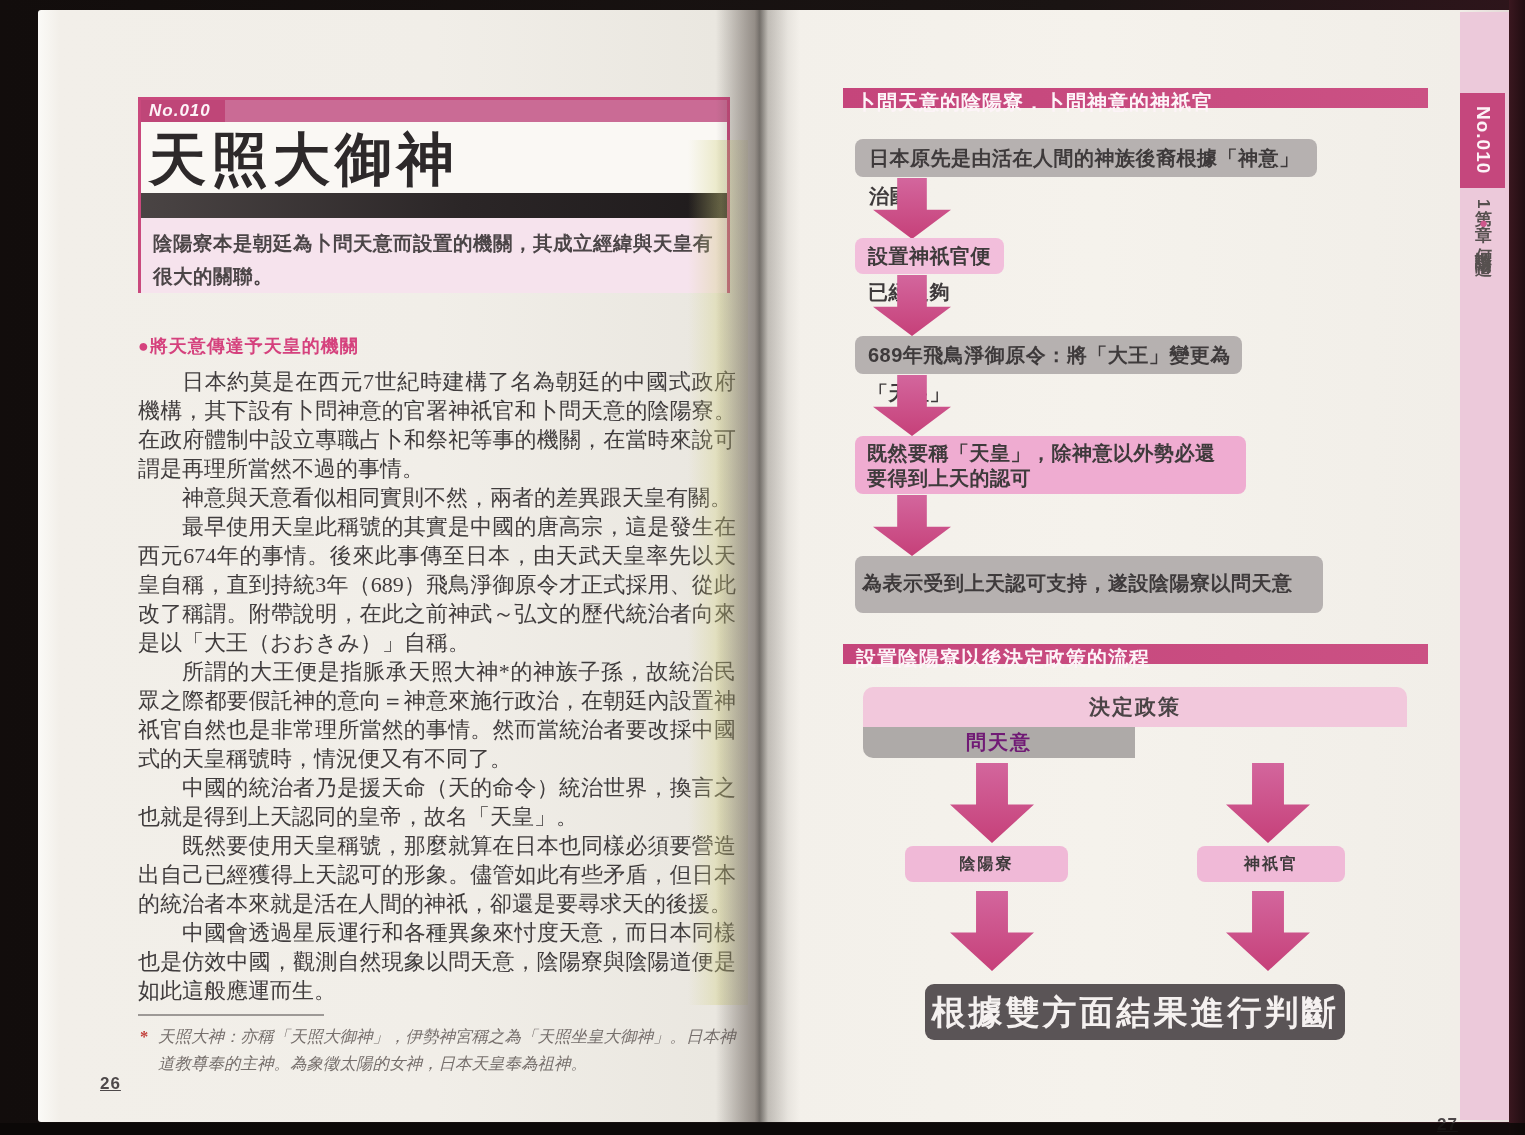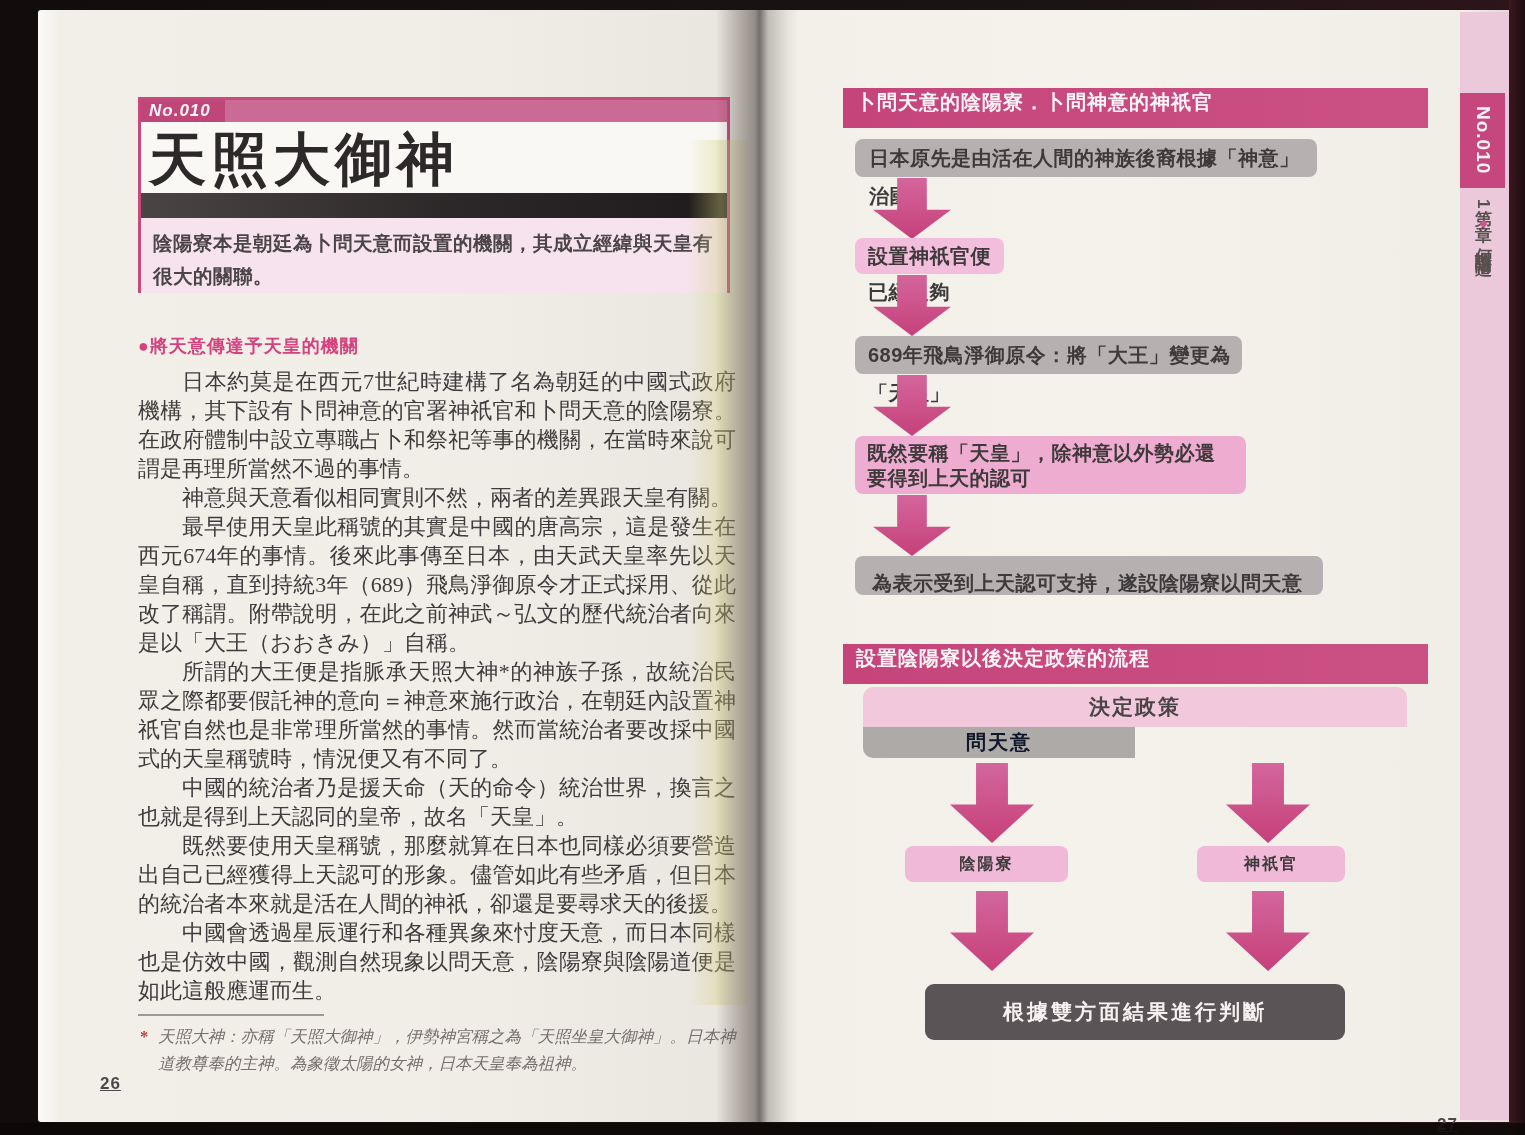--- a/index.html
+++ b/index.html
@@ -42,56 +42,56 @@
   .body-text p { text-indent:2em; }
   .fn-rule { position:absolute; left:100px; top:1004px; width:186px; height:2px; background:#9d9996; }
   .footnote { position:absolute; left:102px; top:1013px; width:608px; padding-left:18px;
     font-family:"Liberation Serif", serif; font-style:italic; font-size:16.5px; line-height:27px; color:#766f6c; }
   .fn-marker { position:absolute; left:0; top:0; color:#c2403b; font-style:normal; font-weight:bold; }
   .pagenum { position:absolute; font-size:17px; font-weight:bold; color:#4d4849; letter-spacing:1px;text-decoration:underline; }
   .pn-left { left:62px; top:1064px; }
   .pn-right { left:1437px; top:1071px;margin-top:44px; }
 
   
-  .diag-header { position:absolute; left:843px; width:585px; height:40px;
+  .diag-header { position:absolute; left:843px; width:585px; height:20px;
     background:linear-gradient(90deg,#c5457b 0%,#cb5184 100%);
     color:#fdf4f8; font-weight:bold; font-size:20px; line-height:28px; padding-left:13px; letter-spacing:1px; }
   .h1-bar { top:88px; } .h2-bar { top:644px; }
 
   .fbox { position:absolute; border-radius:8px; color:#3e3a3b; font-size:20px; font-weight:bold; letter-spacing:.5px; }
   .fbox.gray { background:#b6b1b0; }
   .fbox.pinklight { background:#f2bedb; }
   .fbox.pink { background:#efacd1; }
   .step1 { left:855px; top:139px; width:462px; height:38px; line-height:38px; padding-left:14px; }
   .step2 { left:855px; top:238px; width:149px; height:36px; line-height:36px; padding-left:13px; }
   .step3 { left:855px; top:336px; width:387px; height:38px; line-height:38px; padding-left:13px; }
   .step4 { left:855px; top:436px; width:391px; height:58px; line-height:25px; padding:5px 14px 0 12px; }
-  .step5 { left:855px; top:556px; width:468px; height:39px; line-height:55px; padding-left:17px; }
+  .step5 { left:855px; top:556px; width:468px; height:57px; line-height:55px; padding-left:7px; }
 
   .arr { position:absolute; background:linear-gradient(180deg,#d3669d 0%,#c64079 100%);
     clip-path:polygon(31% 0,69% 0,69% 52%,100% 52%,50% 100%,0 52%,31% 52%); }
   .arr-s { width:78px; height:61px; left:873px; }
   .a1 { top:178px; } .a2 { top:275px; } .a3 { top:375px; } .a4 { top:495px; }
   .arr-b { width:84px; height:80px; }
   .bl1 { left:950px; top:763px; } .br1 { left:1226px; top:763px; }
   .bl2 { left:950px; top:891px; } .br2 { left:1226px; top:891px; }
 
   .policy-top { position:absolute; left:863px; top:687px; width:544px; height:40px;
     background:#f2c8dc; border-radius:10px 10px 0 0; color:#4a4446; font-weight:bold; font-size:21px;
     line-height:40px; text-align:center; letter-spacing:2px; }
-  .split { position:absolute; top:727px; width:272px; height:31px; color:#0f172a; font-weight:bold;
+  .split { position:absolute; top:727px; width:272px; height:31px; color:#701a75; font-weight:bold;
     font-size:20px; line-height:31px; text-align:center; letter-spacing:2px; }
   .split-l { left:863px;  background:#aeaaa8; border-radius:0 0 0 10px; }
   .split-r { left:1135px; background:#c488ab; border-radius:0 0 10px 0; }
 
   .org { position:absolute; top:846px; height:36px; background:#f0b9d7; border-radius:8px;
     color:#3e3a3b; font-size:16px; font-weight:bold; line-height:36px; text-align:center; letter-spacing:2px; }
   .org-l { left:905px; width:163px; } .org-r { left:1197px; width:148px; }
   .result { position:absolute; left:925px; top:984px; width:420px; height:56px; background:#5a5456;
-    border-radius:9px; color:#f5f1f0; font-size:21px; font-weight:bold; line-height:56px;
+    border-radius:9px; color:#f5f1f0; font-size:34px; font-weight:bold; line-height:56px;
     text-align:center; letter-spacing:3px; }
 
   
   .side-strip { position:absolute; left:1460px; top:12px; width:50px; height:1108px; background:#ecc9da; }
   .tab-badge { position:absolute; left:1460px; top:93px; width:45px; height:95px; background:#c5477d;
     color:#fdf3f7; writing-mode:vertical-rl; font-weight:bold; font-size:19px; letter-spacing:1px;
     display:flex; align-items:center; justify-content:center; }
   .tab-chapter { position:absolute; left:1466px; top:196px; writing-mode:vertical-rl;
     font-size:17px; color:#56504f; font-weight:bold; letter-spacing:3px; line-height:34px; }
   .tab-chapter .dot { color:#cf568c; font-size:15px; }

